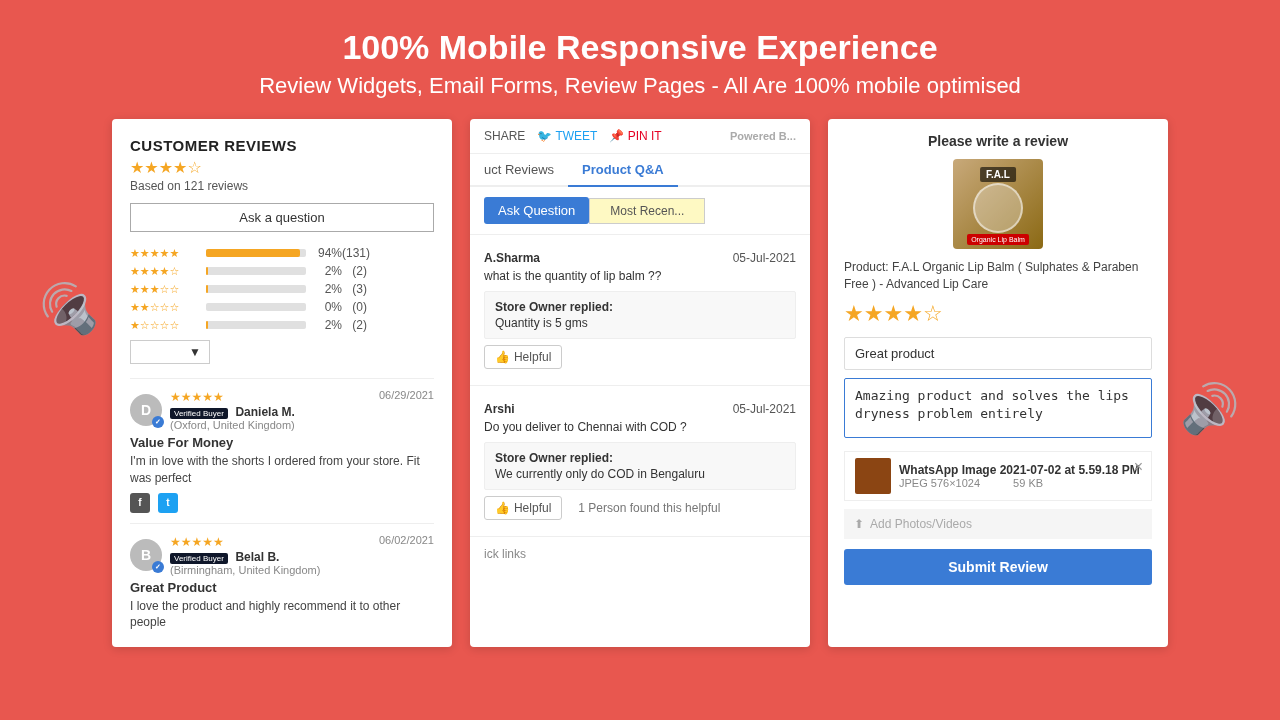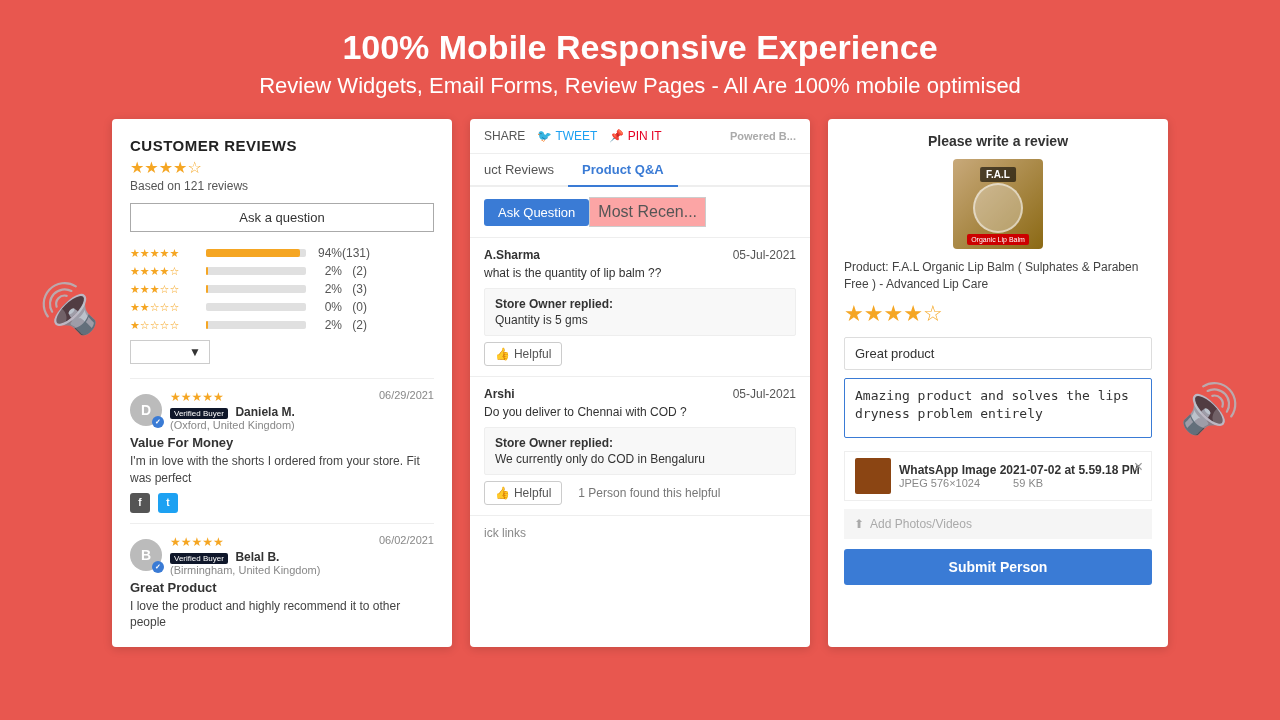--- a/index.html
+++ b/index.html
@@ -199,26 +199,26 @@
       background: #3a7bd5;
       color: white;
       border: none;
       padding: 6px 14px;
       font-size: 13px;
       cursor: pointer;
       border-radius: 3px;
     }
     .most-recent {
       border: 1px solid #ccc;
-      padding: 5px 8px;
-      font-size: 16px;
+      padding: 5px 20px;
+      font-size: 12px;
       color: #555;
-      background: #fca5a5;
-    }
-    .qa-item { padding: 10px 14px; border-top: 1px solid #eee; }
+      background: #fef9c3;
+    }
+    .qa-item { padding: 16px 14px; border-top: 1px solid #eee; }
     .qa-header { display: flex; justify-content: space-between; font-size: 12px; color: #555; margin-bottom: 4px; }
     .qa-user { font-weight: 600; color: #333; }
     .qa-question { font-size: 12px; color: #333; margin-bottom: 8px; }
     .qa-reply {
       background: #f8f8f8;
       border: 1px solid #eee;
       padding: 8px 10px;
       font-size: 12px;
       border-radius: 2px;
       margin-bottom: 6px;
@@ -551,17 +551,17 @@
         </div>
         <span class="img-close">×</span>
       </div>
 
       
       <div class="add-photos">
         <span>⬆</span>
         <span>Add Photos/Videos</span>
       </div>
 
-      <button class="submit-btn">Submit Person</button>
+      <button class="submit-btn">Submit Review</button>
     </div>
   </div>
 
 </div>
 
 </body></html>

